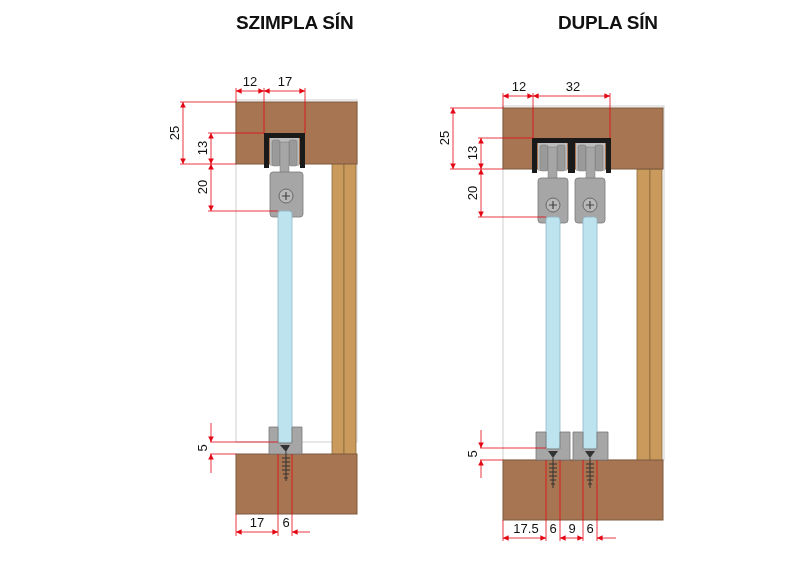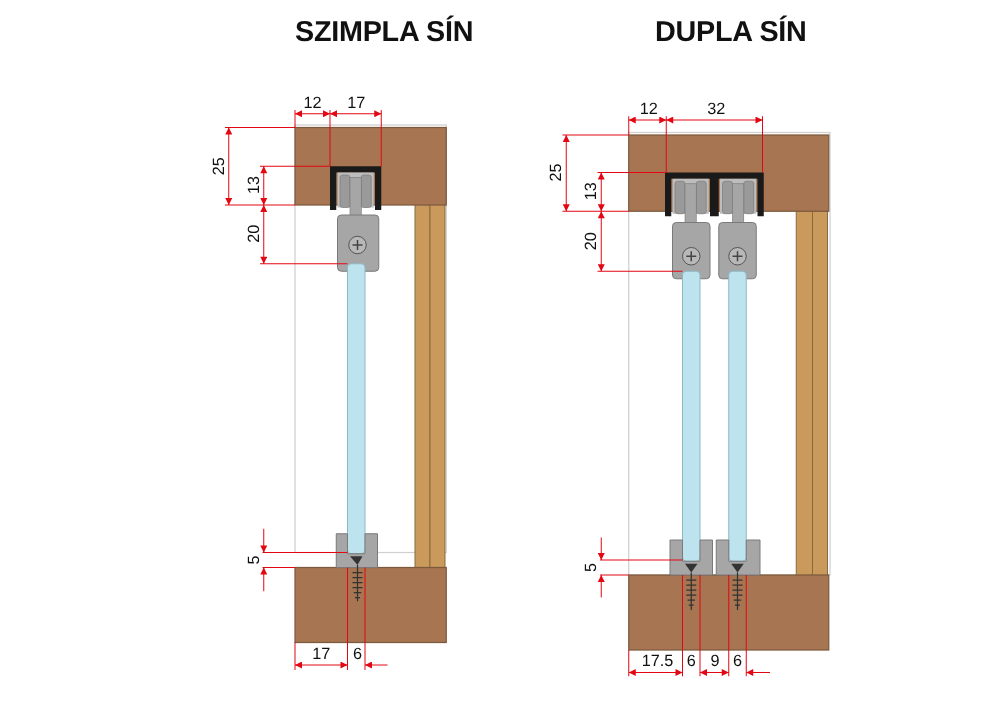--- a/index.html
+++ b/index.html
@@ -1,21 +1,21 @@
 <!DOCTYPE html>
 <html><head>
 <meta charset="utf-8">
 <style>
   html, body { margin: 0; padding: 0; background: #ffffff; }
   body { width: 800px; height: 564px; position: relative; overflow: hidden;
          font-family: "DejaVu Sans", sans-serif; }
   .title { position: absolute; top: 12px; font-family: "Liberation Sans", sans-serif;
-           font-weight: bold; font-size: 23px; color: #111; letter-spacing: -0.2px; }
+           font-weight: bold; font-size: 19px; color: #111; letter-spacing: -0.2px; }
   #title-single { left: 236px; }
-  #title-double { left: 524px; }
+  #title-double { left: 558px; }
   svg { position: absolute; left: 0; top: 0; }
   .dim { font-family: "Liberation Sans", sans-serif; font-size: 13px; fill: #111;
          font-stretch: condensed; }
 </style>
 </head>
 <body>
 
 <div class="title" id="title-single">SZIMPLA SÍN</div>
 <div class="title" id="title-double">DUPLA SÍN</div>
 

